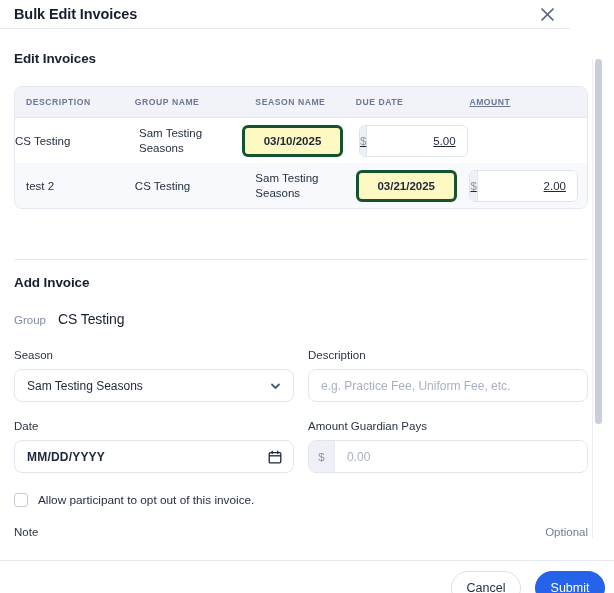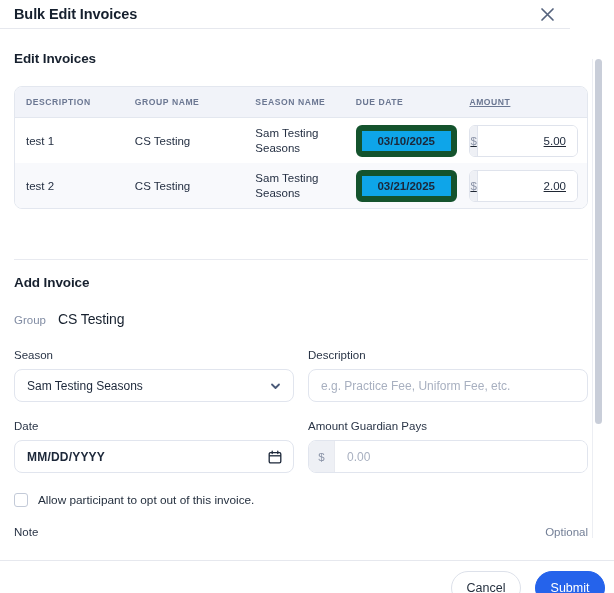--- a/index.html
+++ b/index.html
@@ -104,23 +104,23 @@
   .td { font-size: 11.5px; color: #253043; }
 
   .c-desc   { width: 123px; padding-left: 11px; }
   .c-group  { width: 124px; }
   .c-season { width: 103px; line-height: 15px; padding-right: 8px; }
   .c-due    { width: 117px; }
   .c-amt    { width: 121px; text-decoration: underline; }
 
   .date-input {
     width: 101px; height: 32px;
-    border: 6px solid #14532d;
+    border: 3px solid #14532d;
     border-radius: 6px;
-    background: #0ea5e9;
+    background: #fef9c3;
     font-size: 11.5px;
     font-weight: bold;
     color: #1c2739;
     text-align: center;
     font-family: "Liberation Sans", sans-serif;
   }
   .amt-group {
     display: flex;
     width: 109px; height: 32px;
     border: 1px solid #dfe3ec;
@@ -336,21 +336,20 @@
     <div class="table-card">
       <div class="thead">
         <div class="th c-desc">DESCRIPTION</div>
         <div class="th c-group">GROUP NAME</div>
         <div class="th c-season">SEASON NAME</div>
         <div class="th c-due">DUE DATE</div>
         <div class="th c-amt">AMOUNT</div>
       </div>
 
       <div class="trow">
-        <div class="td c-desc">test 1</div>
         <div class="td c-group">CS Testing</div>
         <div class="td c-season">Sam Testing Seasons</div>
         <div class="c-due">
           <input class="date-input" value="03/10/2025" style="">
         </div>
         <div class="c-amt">
           <div class="amt-group">
             <span class="amt-prefix">$</span>
             <input class="amt-input" value="5.00" style="">
           </div>

